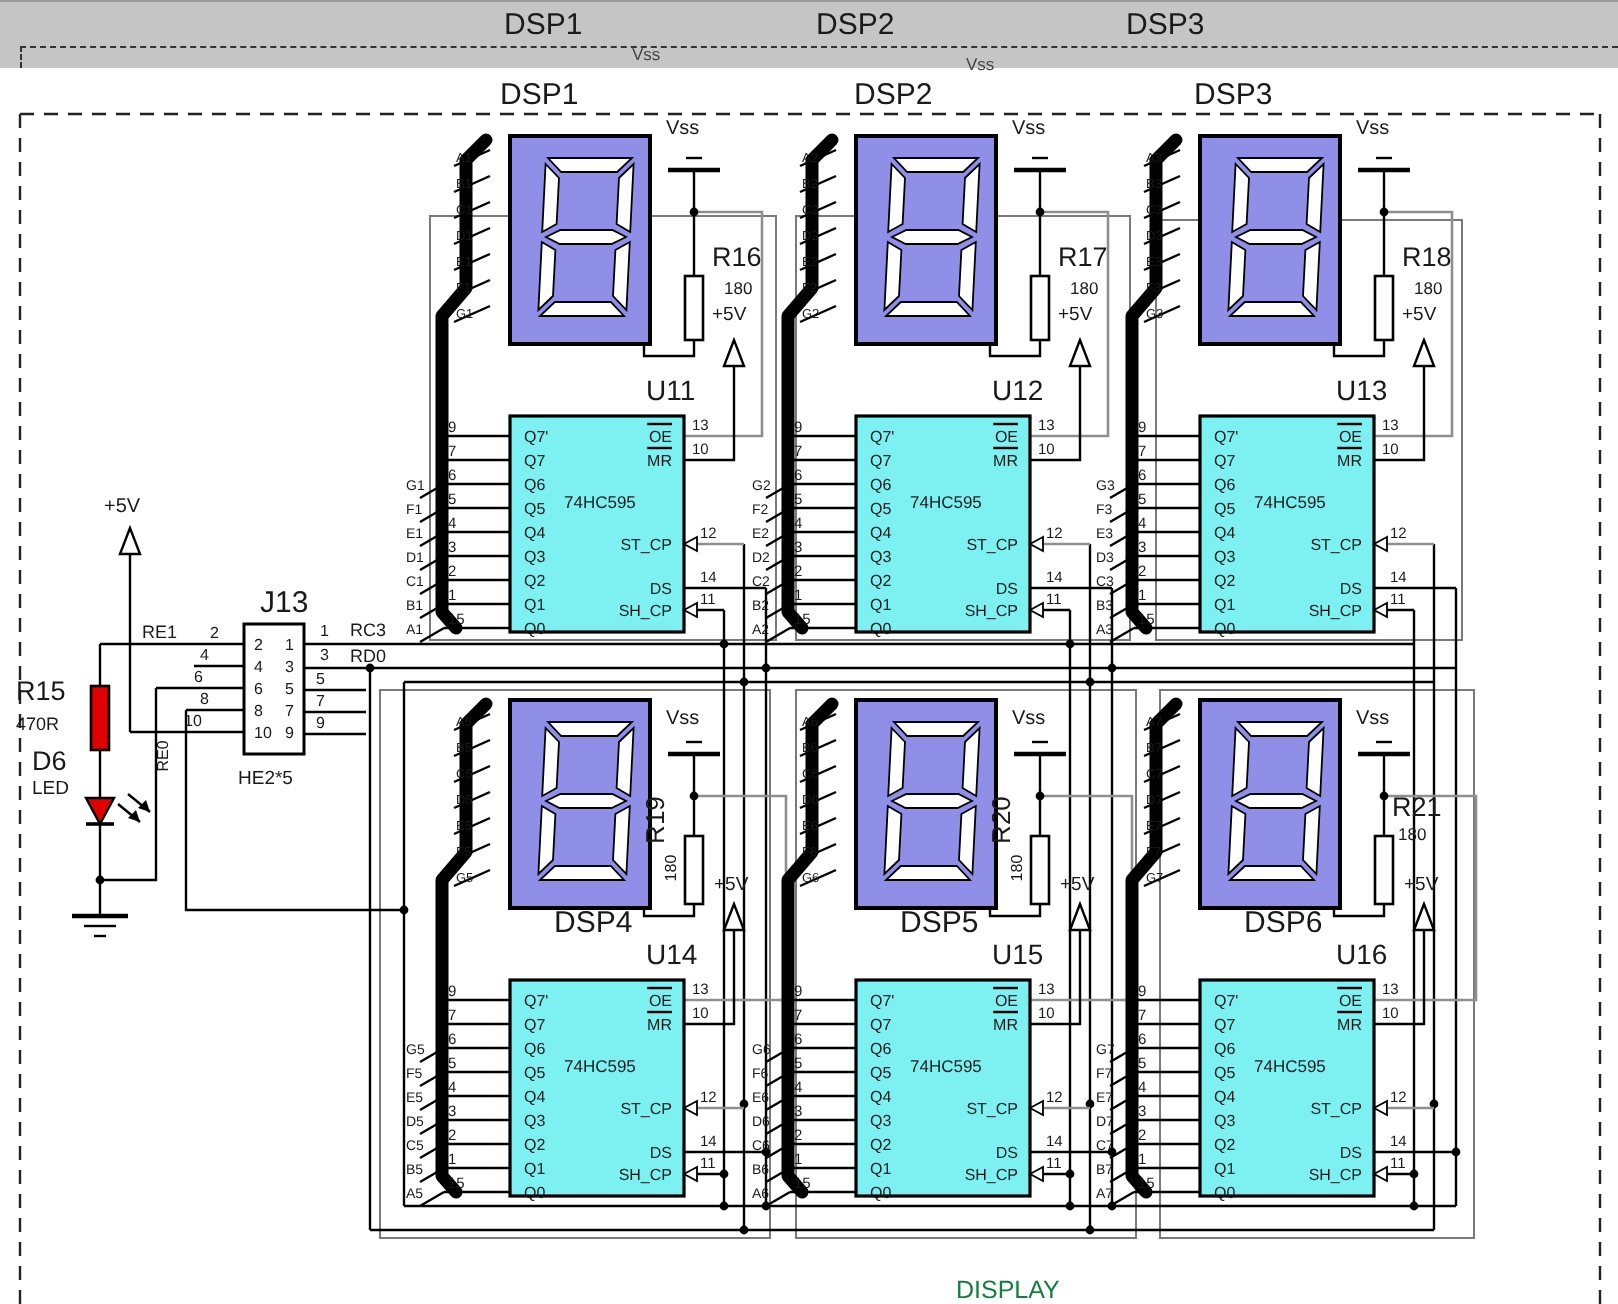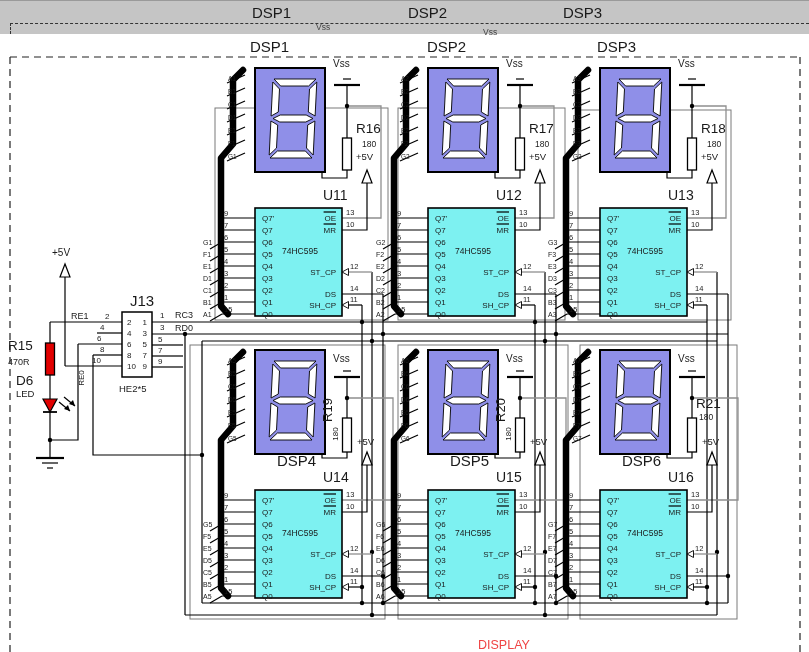--- a/index.html
+++ b/index.html
@@ -5,21 +5,21 @@
   html,body{margin:0;padding:0;background:#fff;}
   #stage{position:relative;width:809px;height:652px;overflow:hidden;background:#fff;
          font-family:"Liberation Sans",sans-serif;}
   #topbar{position:absolute;left:0;top:0;width:809px;height:33px;background:#c5c5c5;
           border-top:1px solid #9a9a9a;}
   #topbar .dsp{position:absolute;top:3px;font-size:15px;color:#1a1a1a;}
   #topbar .vss{position:absolute;font-size:8.5px;color:#444;}
   #tb-dash{position:absolute;left:10px;right:0;top:22px;border-top:1.5px dashed #333;}
   #tb-dash-l{position:absolute;left:10px;top:22px;height:11px;border-left:1.5px dashed #333;}
   #schem{position:absolute;left:0;top:0;}
-  #footer-label{position:absolute;left:478px;top:638px;font-size:12.5px;color:#ef4444;}
+  #footer-label{position:absolute;left:478px;top:638px;font-size:12.5px;color:#15803d;}
   svg text{fill:#1a1a1a;}
   .w{stroke:#000;stroke-width:1.2;fill:none;}
   .wg{stroke:#8f8f8f;stroke-width:1.3;fill:none;}
   .bus{stroke:#000;stroke-width:6.5;fill:none;stroke-linejoin:round;stroke-linecap:round;}
   .box{stroke:#7a7a7a;stroke-width:1;fill:none;}
   .dash{stroke:#222;stroke-width:1.2;fill:none;stroke-dasharray:7 5;}
 </style>
 </head>
 <body>
 

